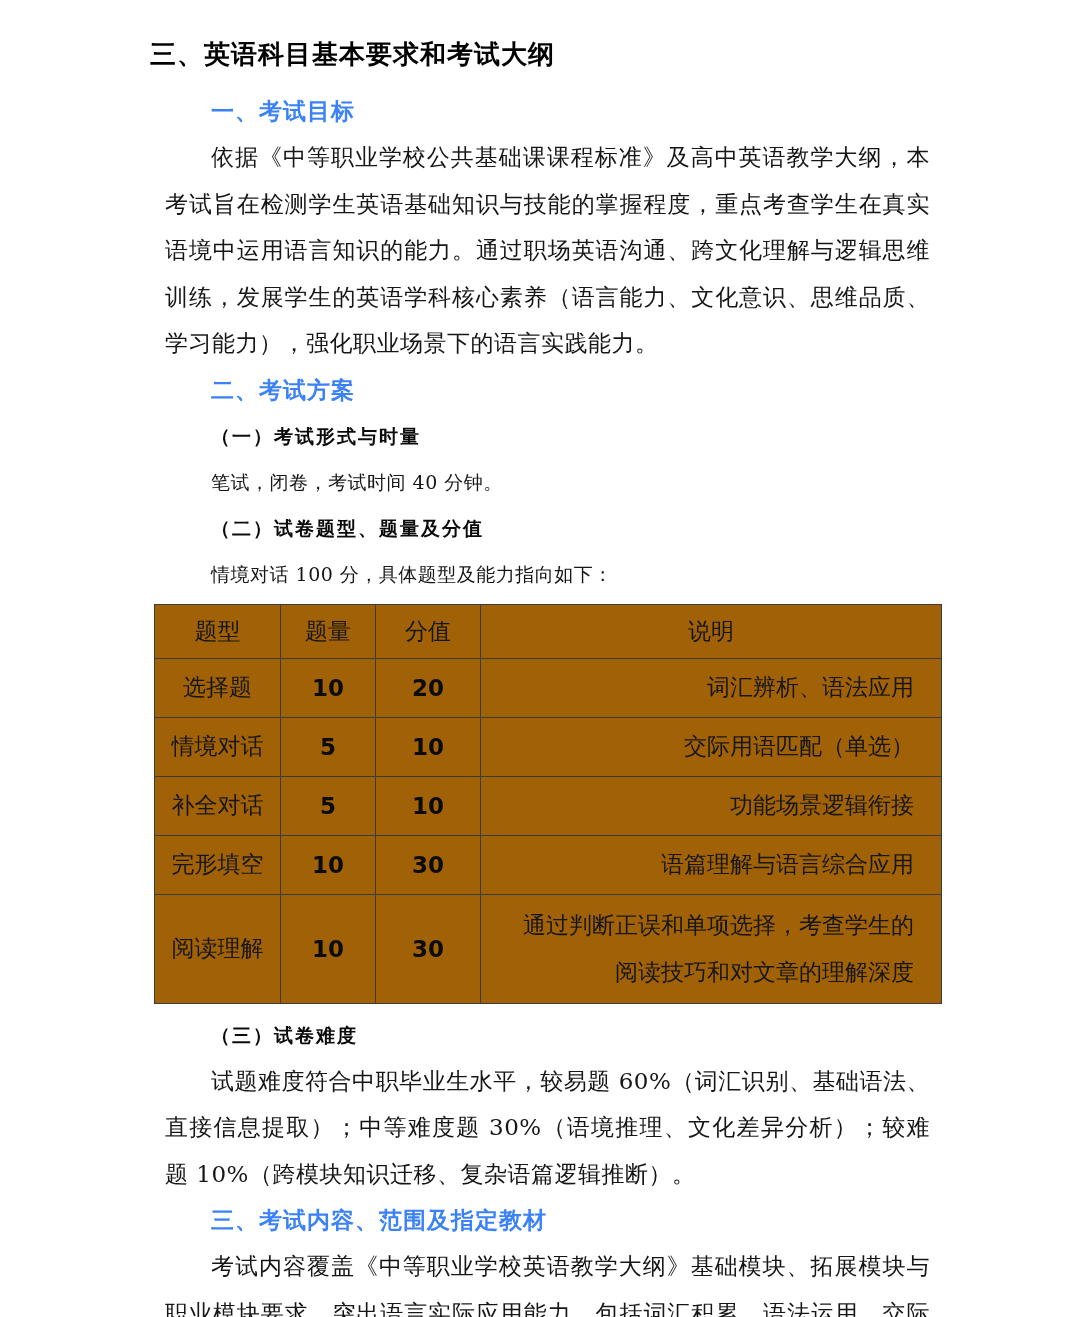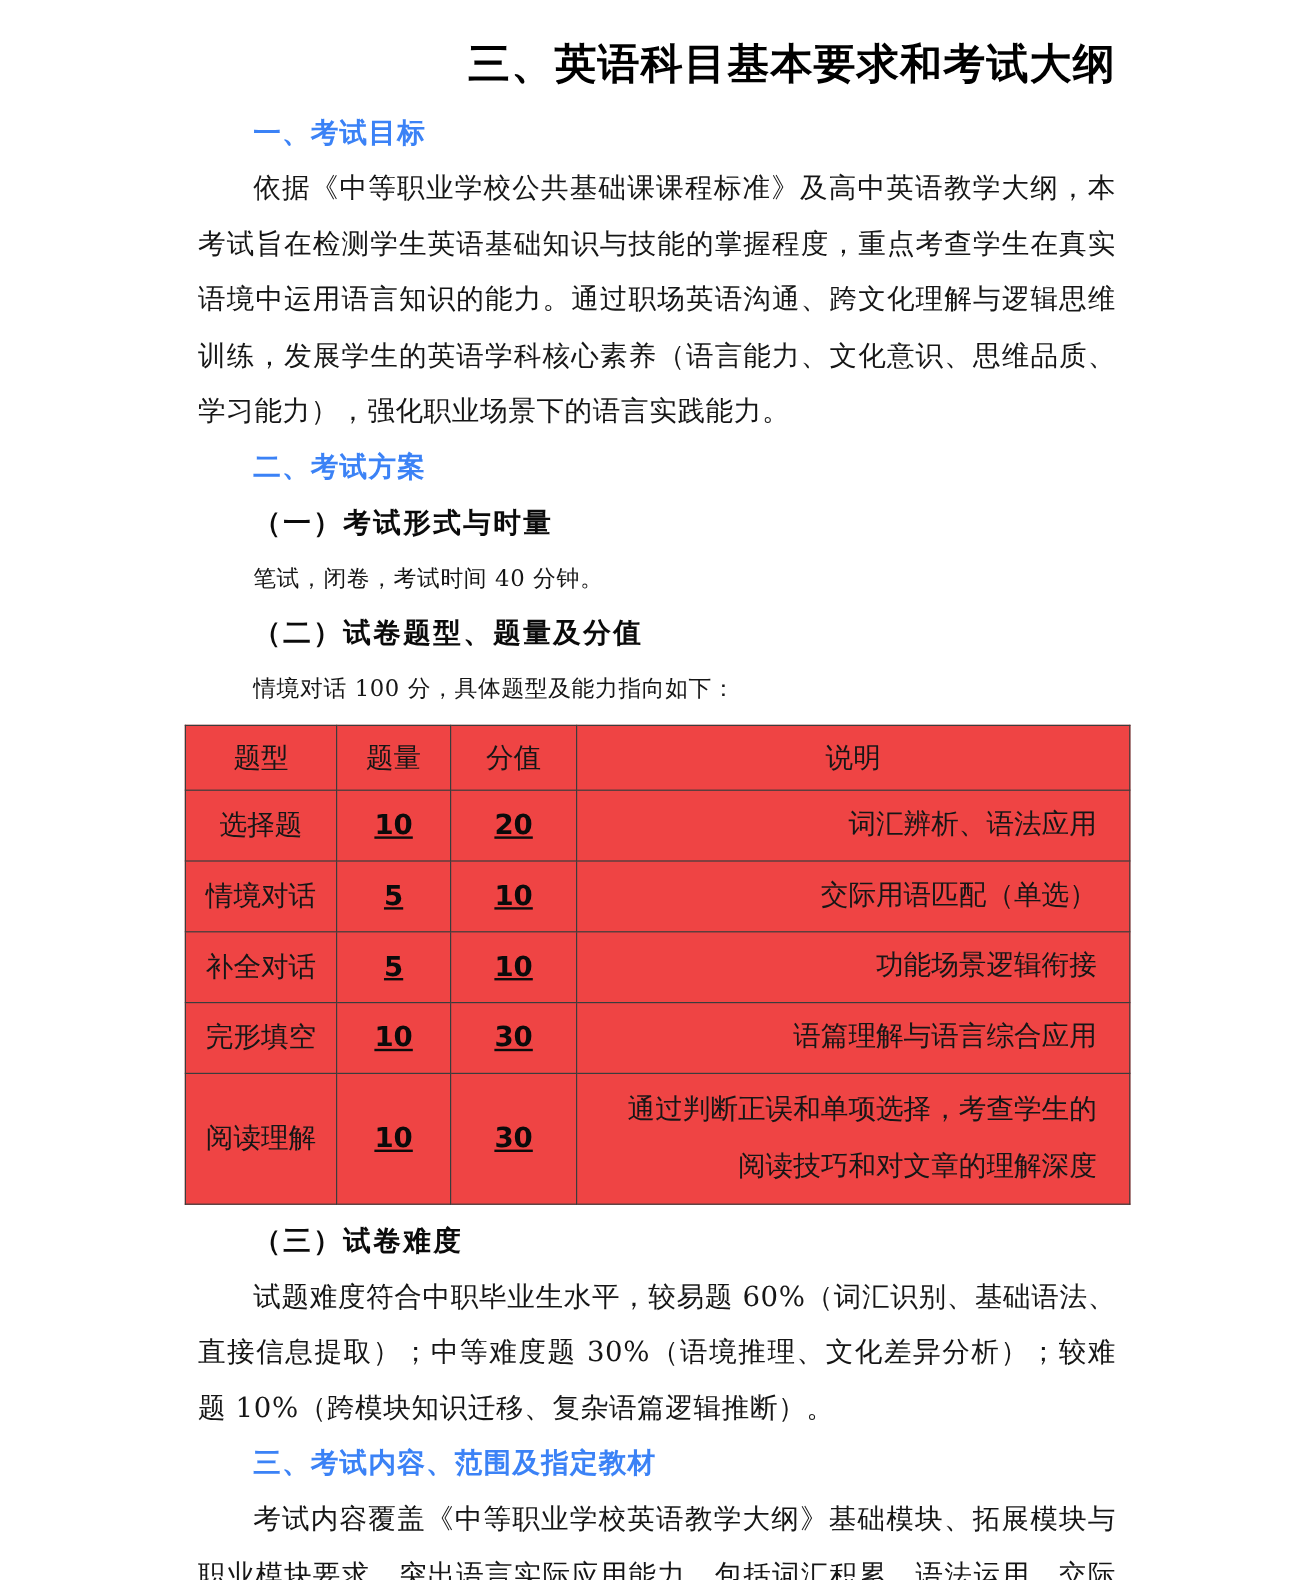--- a/index.html
+++ b/index.html
@@ -17,41 +17,41 @@
   .doc {
     box-sizing: border-box;
     width: 1080px;
     height: 1317px;
     padding: 30px 150px 30px 165px;
   }
   .doc-title {
     margin: 0 0 10px -15px;
     font-family: "DejaVu Sans", "Liberation Sans", sans-serif;
     font-weight: 700;
-    font-size: 35px;
+    font-size: 26px;
     line-height: 48px;
-    text-align: right;
+    text-align: left;
     color: #000000;
     letter-spacing: 1px;
   }
   .h2 {
     margin: 0;
     padding-left: 46px;
     font-family: "DejaVu Sans", "Liberation Sans", sans-serif;
     font-weight: 700;
     font-size: 23px;
     line-height: 46px;
     color: #3b82f6;
     letter-spacing: 1px;
   }
   .h3 {
     margin: 0;
     padding-left: 46px;
     font-weight: 700;
-    font-size: 23px;
+    font-size: 19px;
     line-height: 46px;
     color: #0b0b0b;
     letter-spacing: 2px;
   }
   .para {
     margin: 0;
     font-size: 23px;
     line-height: 46.5px;
     text-align: justify;
     text-justify: inter-character;
@@ -63,21 +63,21 @@
     padding-left: 46px;
     font-size: 19px;
     line-height: 46.5px;
     letter-spacing: 0.5px;
   }
   table.exam {
     border-collapse: collapse;
     table-layout: fixed;
     width: 787px;
     margin: 6px 0 8px -11px;
-    background: #ef4444;
+    background: #a16207;
   }
   table.exam th,
   table.exam td {
     border: 1.5px solid #3c3c3c;
     vertical-align: middle;
     font-size: 23px;
     text-align: center;
     padding: 0;
   }
   table.exam th {
@@ -96,21 +96,20 @@
   }
   table.exam td.desc {
     text-align: right;
     line-height: 47px;
   }
   .num {
     font-family: "DejaVu Sans", "Liberation Sans", sans-serif;
     font-weight: 700;
     font-size: 23px;
     color: #0b0b0b;
-    text-decoration: underline;
   }
   .col-type  { width: 126px; }
   .col-count { width: 95px;  }
   .col-score { width: 105px; }
   .col-desc  { width: 461px; }
 </style>
 </head>
 <body>
 
 <div class="doc">

